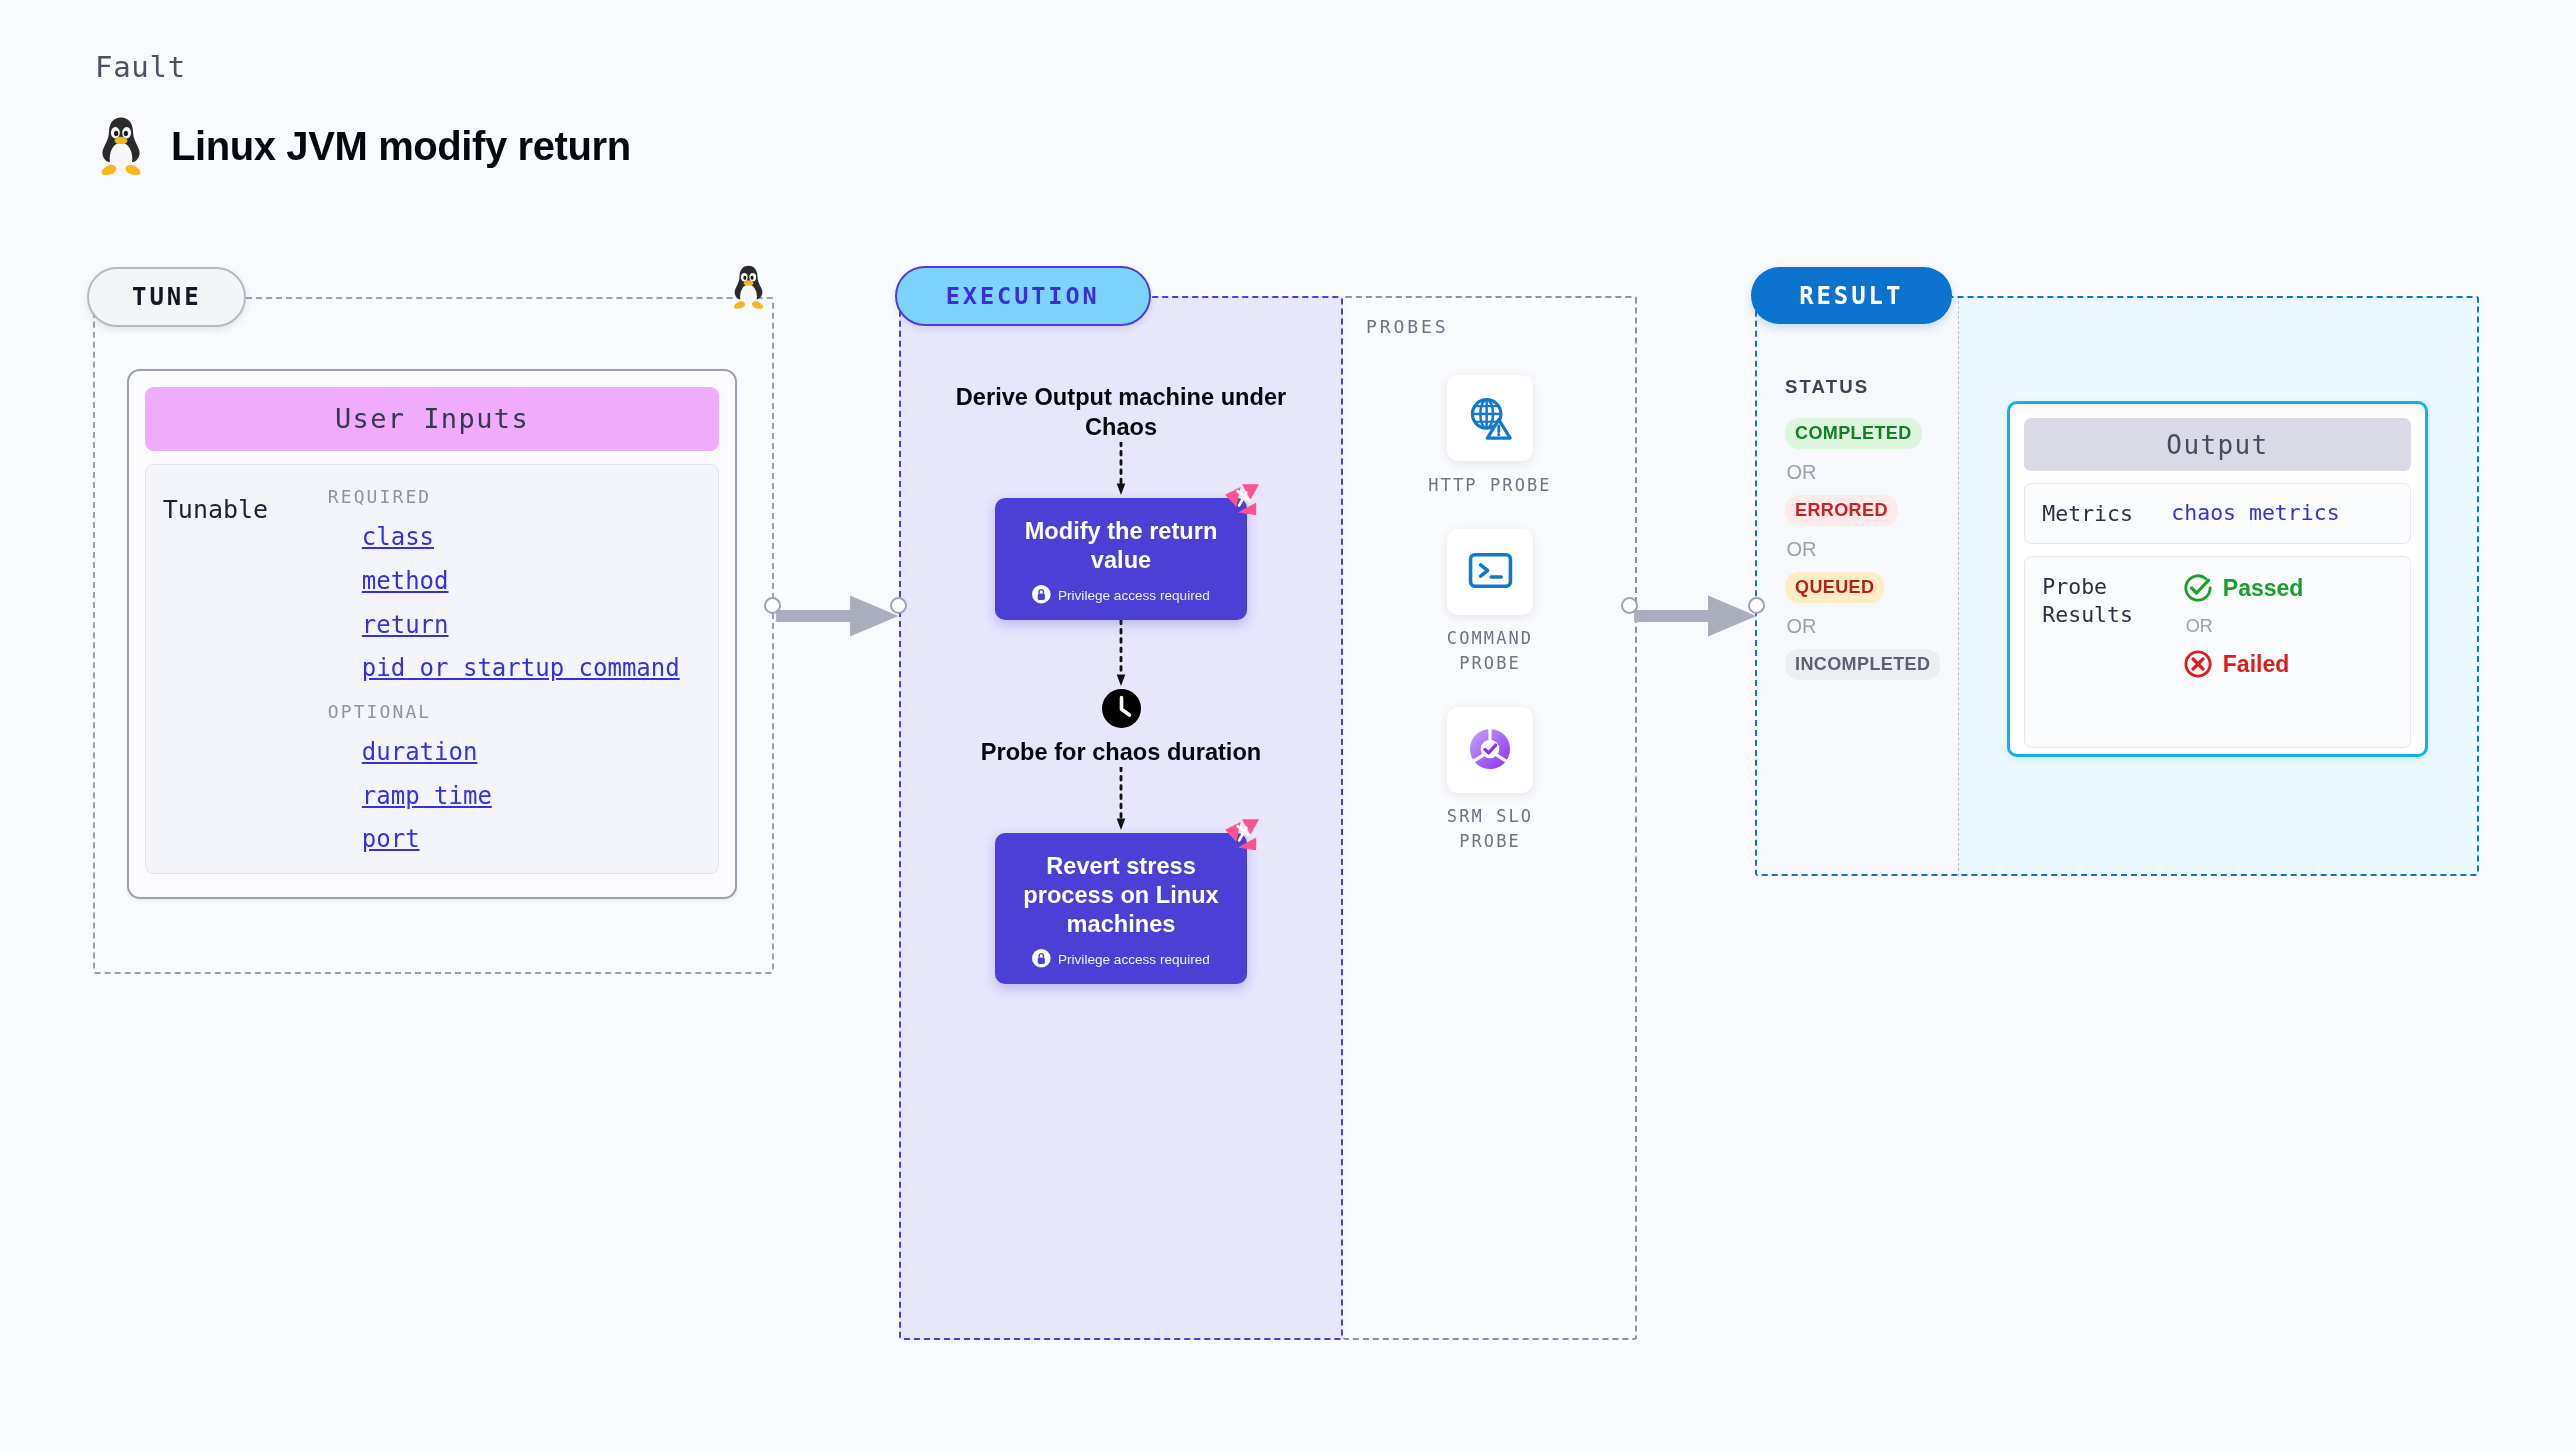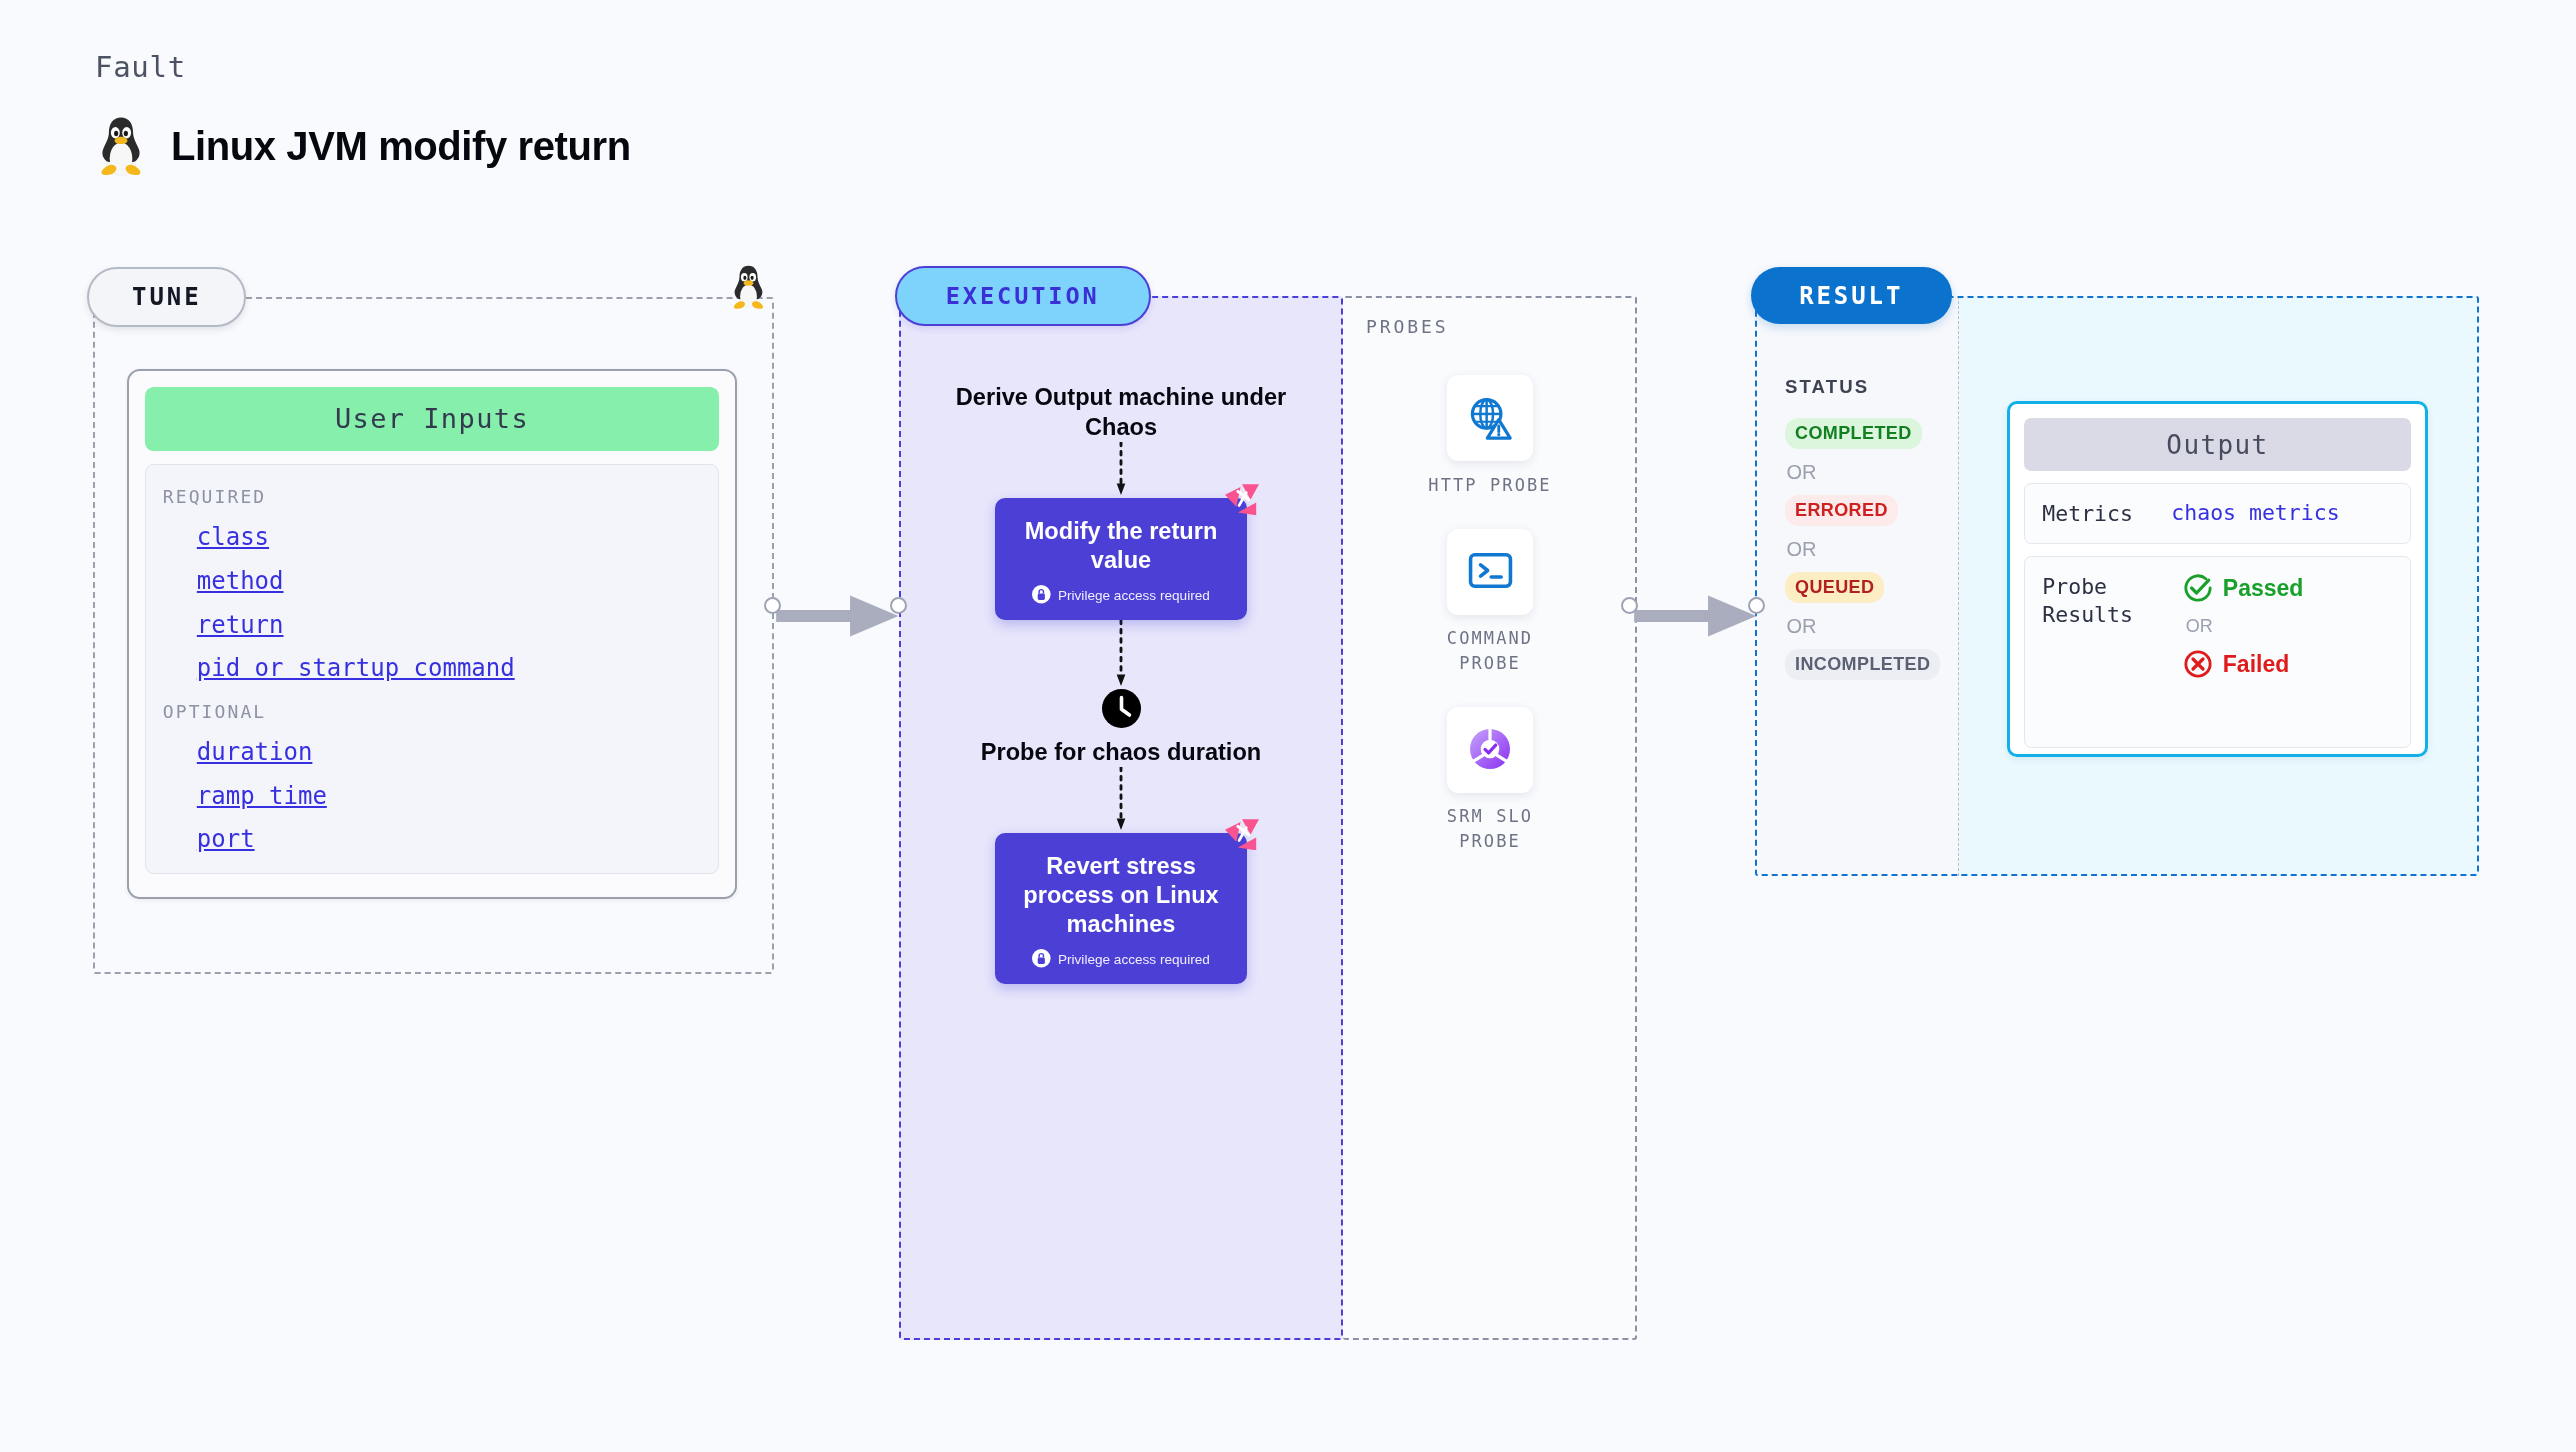--- a/index.html
+++ b/index.html
@@ -56,21 +56,21 @@
   }
   .tune-card {
     position: absolute; left: 34px; top: 72px;
     width: 610px; height: 530px;
     background: #fbfbfd;
     border: 2.1px solid #9aa0ad; border-radius: 13px;
     box-shadow: 0 1.4px 4.3px rgba(20,25,45,.06);
     padding: 15.8px;
   }
   .ui-header {
-    height: 64px; background: #86efac;
+    height: 64px; background: #f0abfc;
     border-radius: 8.6px;
     display: flex; align-items: center; justify-content: center;
     font-family: "DejaVu Sans Mono", monospace;
     font-size: 27px; color: #343a4d; letter-spacing: 1.4px;
   }
   .ui-body {
     margin-top: 13px; height: 410px;
     background: #f4f5fa;
     border: 1.4px solid #e1e3ec; border-radius: 8.6px;
     display: flex; padding: 21.5px 17px;
@@ -272,20 +272,21 @@
     <span class="fault-title">Linux JVM modify return</span>
   </div>
 
   <div class="stage" id="tune-stage">
     <div class="stage-body"></div>
     <div class="pill" id="tune-pill">TUNE</div>
 
     <div class="tune-card">
       <div class="ui-header">User Inputs</div>
       <div class="ui-body">
+        <div class="tunable-label">Tunable</div>
         <div class="tunable-list">
           <div class="group-label">REQUIRED</div>
           <div class="tunable-item">class</div>
           <div class="tunable-item">method</div>
           <div class="tunable-item">return</div>
           <div class="tunable-item">pid or startup command</div>
           <div class="group-label optional">OPTIONAL</div>
           <div class="tunable-item">duration</div>
           <div class="tunable-item">ramp time</div>
           <div class="tunable-item">port</div>

